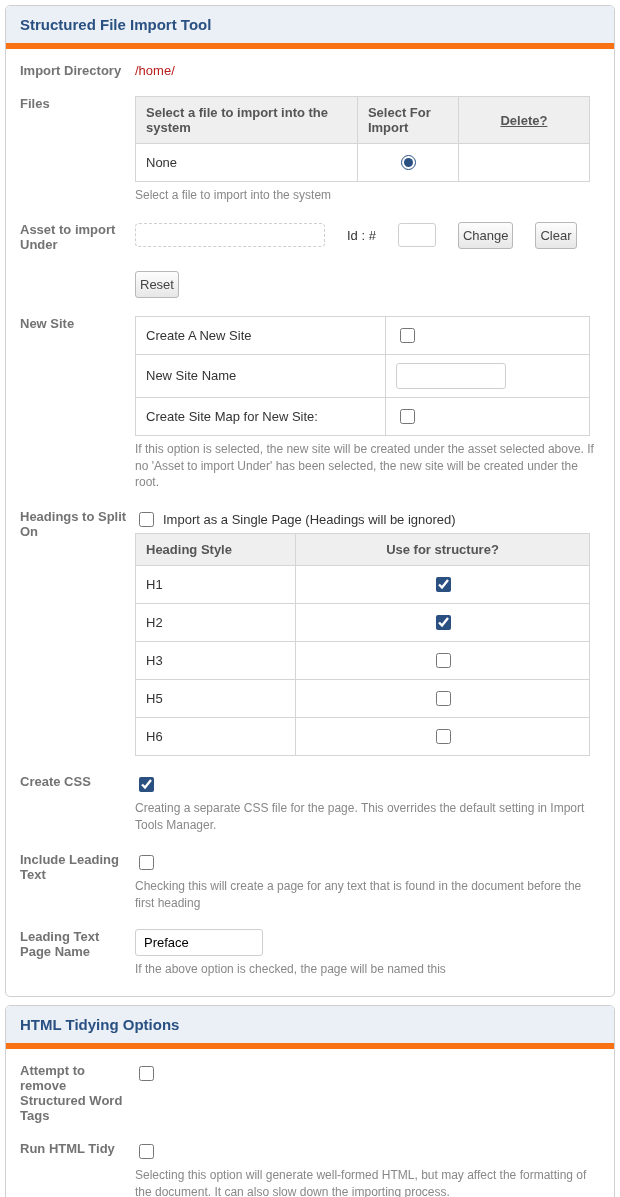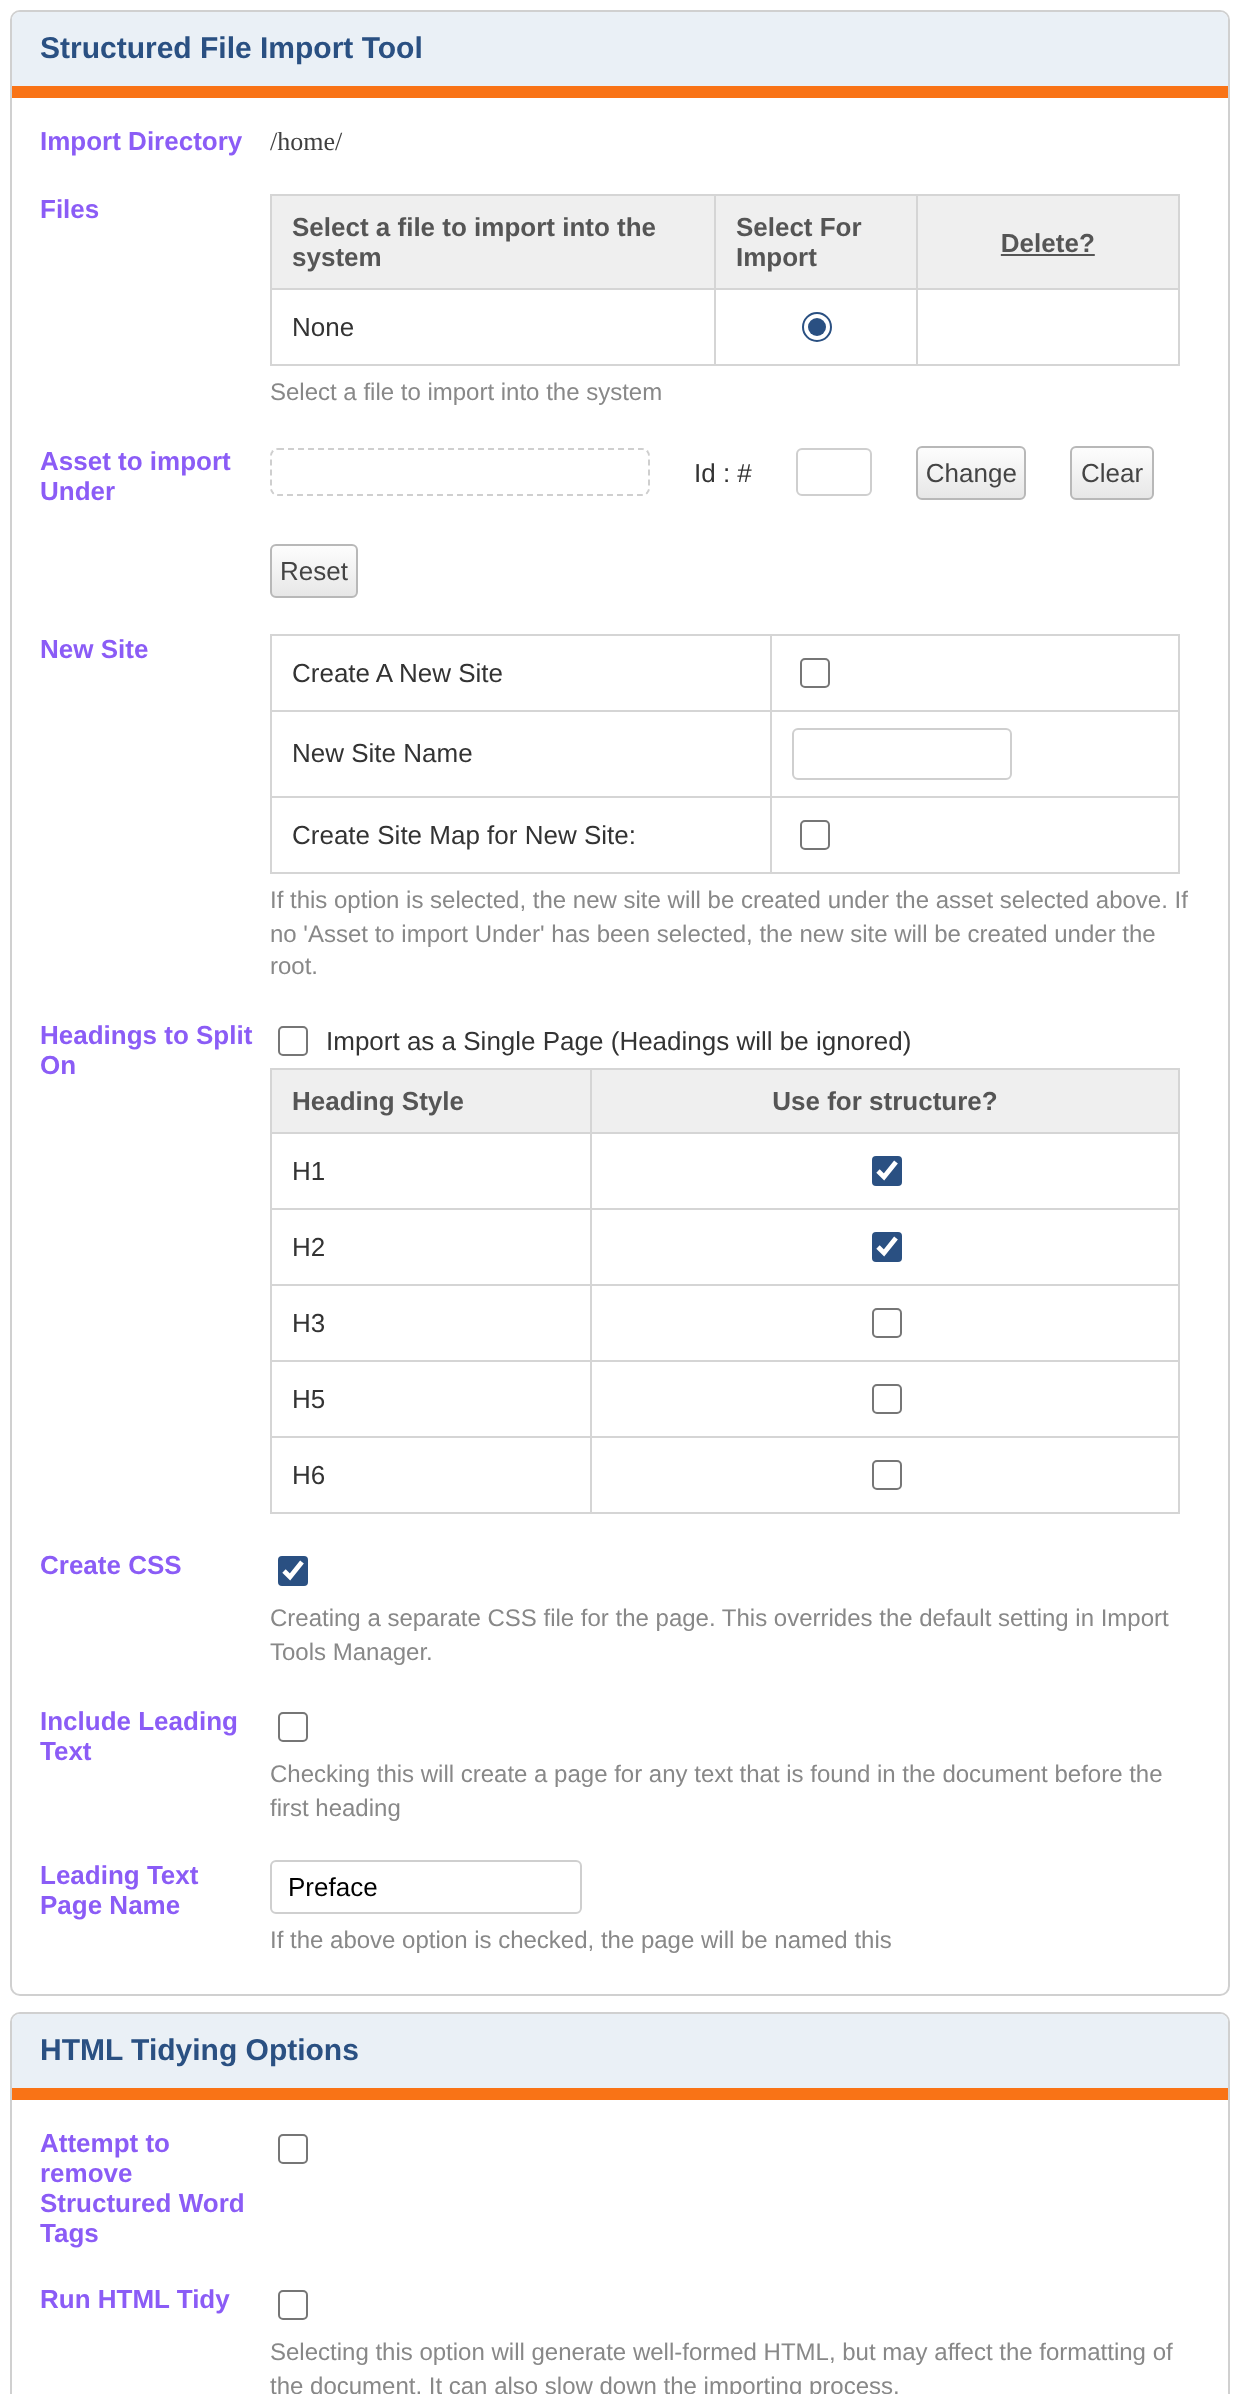--- a/index.html
+++ b/index.html
@@ -29,21 +29,21 @@
   padding: 14px;
 }
 .row {
   display: flex;
   margin-bottom: 18px;
 }
 .label-col {
   width: 115px;
   flex-shrink: 0;
   font-weight: bold;
-  color: #8b5cf6;
+  color: #737373;
   padding-right: 8px;
 }
 .field-col {
   flex: 1;
 }
 .help {
   color: #888;
   font-size: 12px;
   margin-top: 5px;
   line-height: 1.4;
@@ -103,31 +103,31 @@
   cursor: pointer;
 }
 .idhash {
   border: 1px solid #cfcfcf;
   border-radius: 3px;
   width: 38px;
   height: 24px;
   padding: 2px 4px;
   font-size: 13px;
 }
-.dirval { font-size: 13px; color: #404040; font-family: Liberation Serif, serif; }
+.dirval { font-size: 13px; color: #b91c1c; }
 input[type="checkbox"], input[type="radio"] {
   width: 15px; height: 15px; accent-color: #2a5082;
 }
 .single-check-row { display:flex; align-items:center; gap:6px; margin-bottom:3px;}
 .leading-input {
   border: 1px solid #cfcfcf;
   border-radius: 3px;
   padding: 5px 8px;
   font-size: 13px;
-  width: 156px;
+  width: 128px;
 }
 </style>
 </head>
 <body>
 
 <div class="panel">
   <div class="panel-header">Structured File Import Tool</div>
   <div class="panel-body">
 
     <div class="row">

